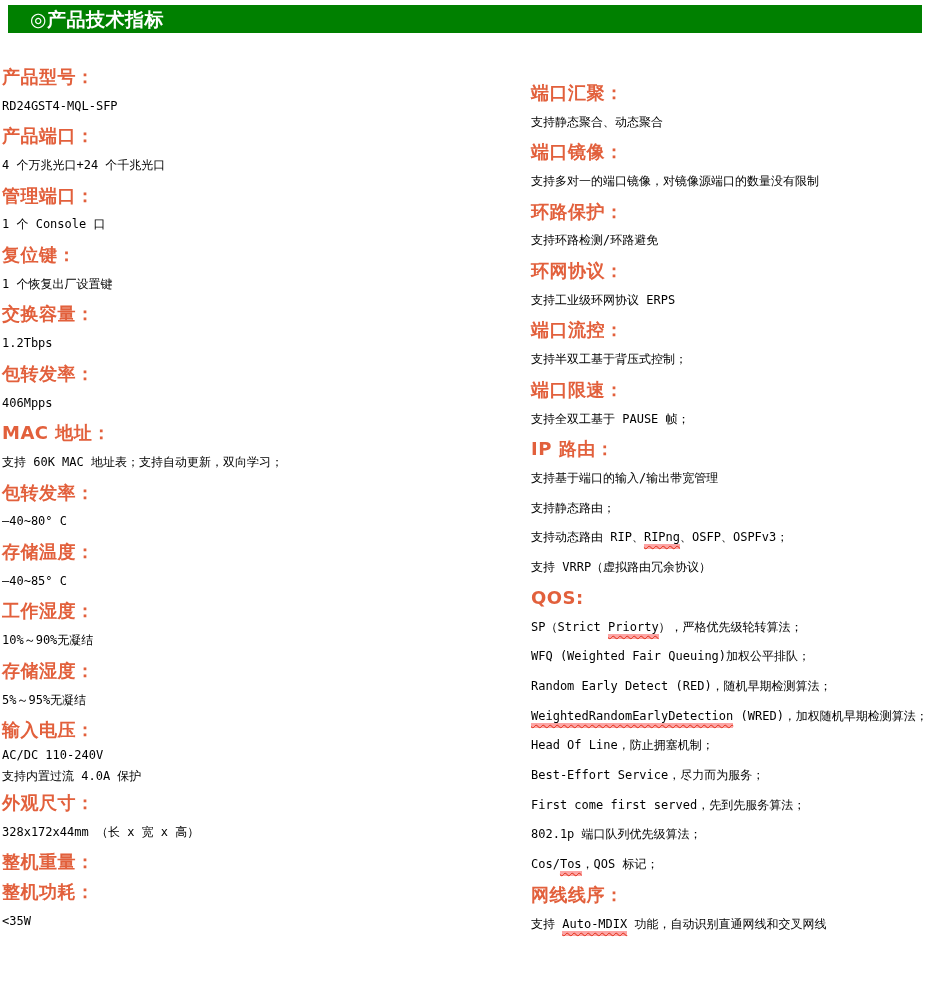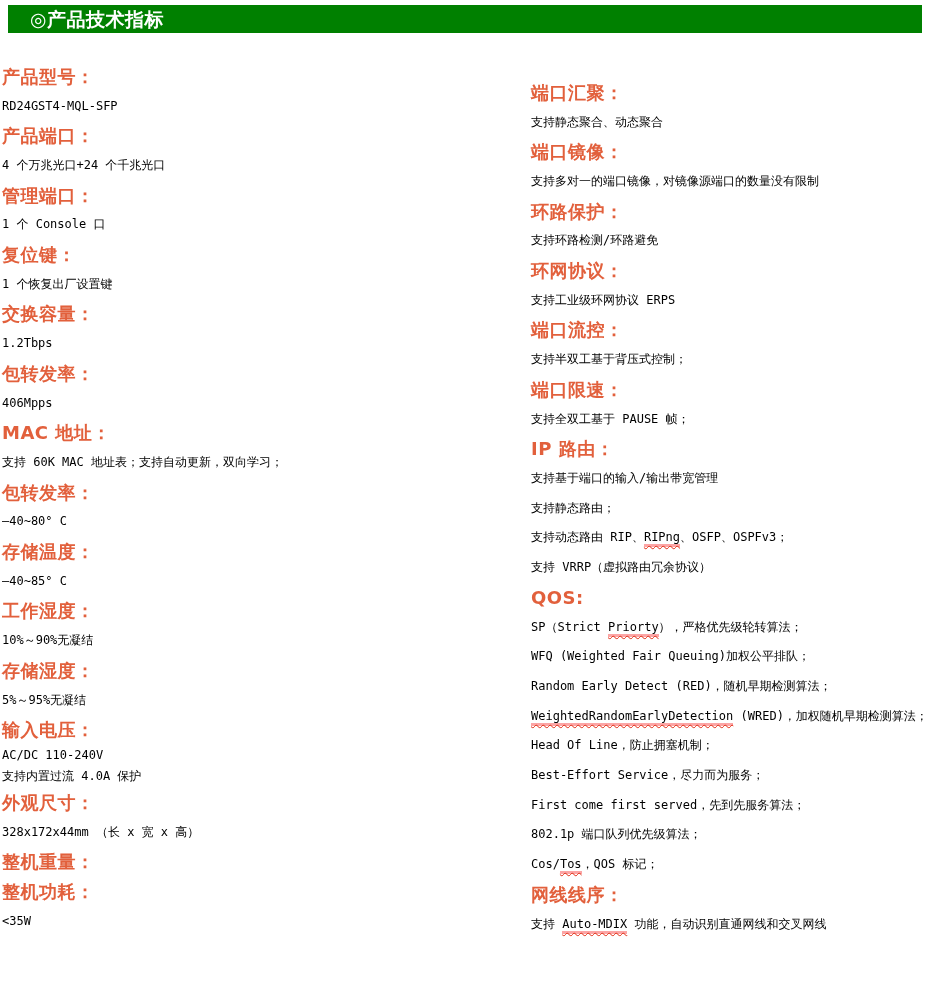--- a/index.html
+++ b/index.html
@@ -37,21 +37,21 @@
     color:var(--heading);
     font-family:"DejaVu Sans","Liberation Sans",sans-serif;
     font-weight:bold;font-size:18px;letter-spacing:0.5px;white-space:nowrap;
   }
   .v-line{
     font-size:12px;line-height:29.7px;
     word-break:break-word;overflow-wrap:anywhere;
   }
   .v-line.tight{line-height:21.5px;}
   .miss{
-    border-bottom:3px solid #fca5a5;
+    border-bottom:5px solid #fca5a5;
     text-decoration-line:underline;
     text-decoration-style:wavy;
     text-decoration-color:var(--squiggle);
     text-decoration-thickness:1px;
     text-underline-offset:4px;
   }
 </style>
 </head>
 <body>
 

